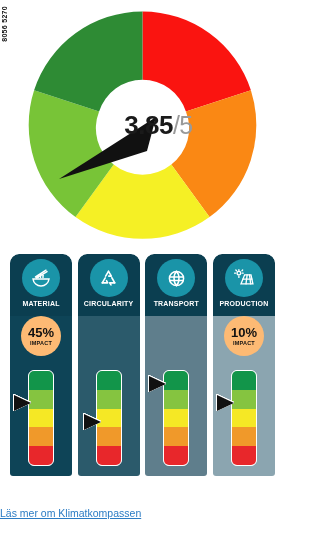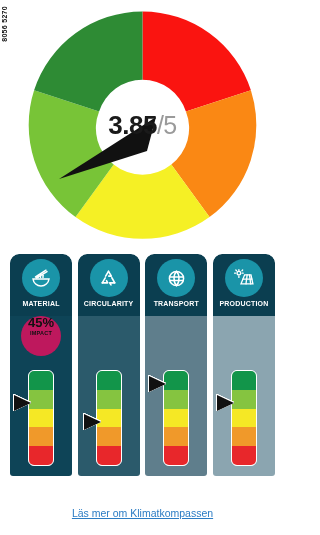--- a/index.html
+++ b/index.html
@@ -26,21 +26,21 @@
 
   
   .donut-wrap {
     position: absolute;
     left: 25px; top: 8px;
     width: 235px; height: 235px;
   }
   .donut-svg { display: block; width: 235px; height: 235px; }
   .score {
     position: absolute;
-    left: 0; top: 0; width: 235px; height: 235px;
+    left: 16px; top: 0; width: 235px; height: 235px;
     display: flex; align-items: center; justify-content: center;
     pointer-events: none;
   }
   .score-main {
     font-size: 26px; font-weight: bold; color: #1a1a1a;
     letter-spacing: -0.5px;
   }
   .score-sub {
     font-size: 25px; font-weight: normal; color: #9a9a9a;
     letter-spacing: -0.5px;
@@ -88,23 +88,23 @@
     letter-spacing: 0.2px;
     color: #ffffff;
   }
 
   .impact-badge {
     position: absolute;
     left: 50%; top: 62px;
     transform: translateX(-50%);
     width: 40px; height: 40px;
     border-radius: 50%;
-    background: #be185d;
+    background: #fdba74;
     display: flex; flex-direction: column;
-    align-items: center; 
+    align-items: center; justify-content: center;
     z-index: 4;
   }
   .impact-pct { font-size: 13px; font-weight: bold; color: #111; line-height: 1; }
   .impact-lbl { font-size: 5.5px; font-weight: bold; color: #111; letter-spacing: 0.2px; margin-top: 1px; }
 
   
   .gauge {
     position: absolute;
     left: 50%; top: 116px;
     transform: translateX(-50%);
@@ -125,21 +125,21 @@
     border-left: 17px solid #111111;
     z-index: 5;
     filter: drop-shadow(0.8px 0 0 #fff) drop-shadow(-0.8px 0 0 #fff)
             drop-shadow(0 0.8px 0 #fff) drop-shadow(0 -0.8px 0 #fff);
   }
 
   
   .footer {
     position: absolute;
     left: 0; bottom: 14px; width: 100%;
-    text-align: center;
+    text-align: left;
   }
   .footer a {
     font-size: 10.5px;
     color: #2b7cc4;
     text-decoration: underline;
   }
 </style>
 </head>
 <body>
 
@@ -256,20 +256,24 @@
             <path d="M11.7 6.4 h-1"></path>
           <path d="M4.7 3.9 l-.7-.7"></path>
             <path d="M10.4 3.9 l.7-.7"></path>
           <path d="M13.2 8.2 h6.6 l2 9.4 h-12.4 z"></path>
           <path d="M11.3 12.6 h9.6"></path>
           <path d="M15.8 8.2 l-1.2 9.4"></path>
           <path d="M18.3 8.2 l1.2 9.4"></path>
         </svg>
       </div>
       <div class="card-title">PRODUCTION</div>
+      <div class="impact-badge">
+        <span class="impact-pct">10%</span>
+        <span class="impact-lbl">IMPACT</span>
+      </div>
       <div class="gauge">
         <div class="band" style="background:#12954a"></div>
         <div class="band" style="background:#85c440"></div>
         <div class="band" style="background:#f5e825"></div>
         <div class="band" style="background:#f0992a"></div>
         <div class="band" style="background:#e8272b"></div>
       </div>
       <div class="pointer" style="left:4px; top:141px;"></div>
     </div>
 

